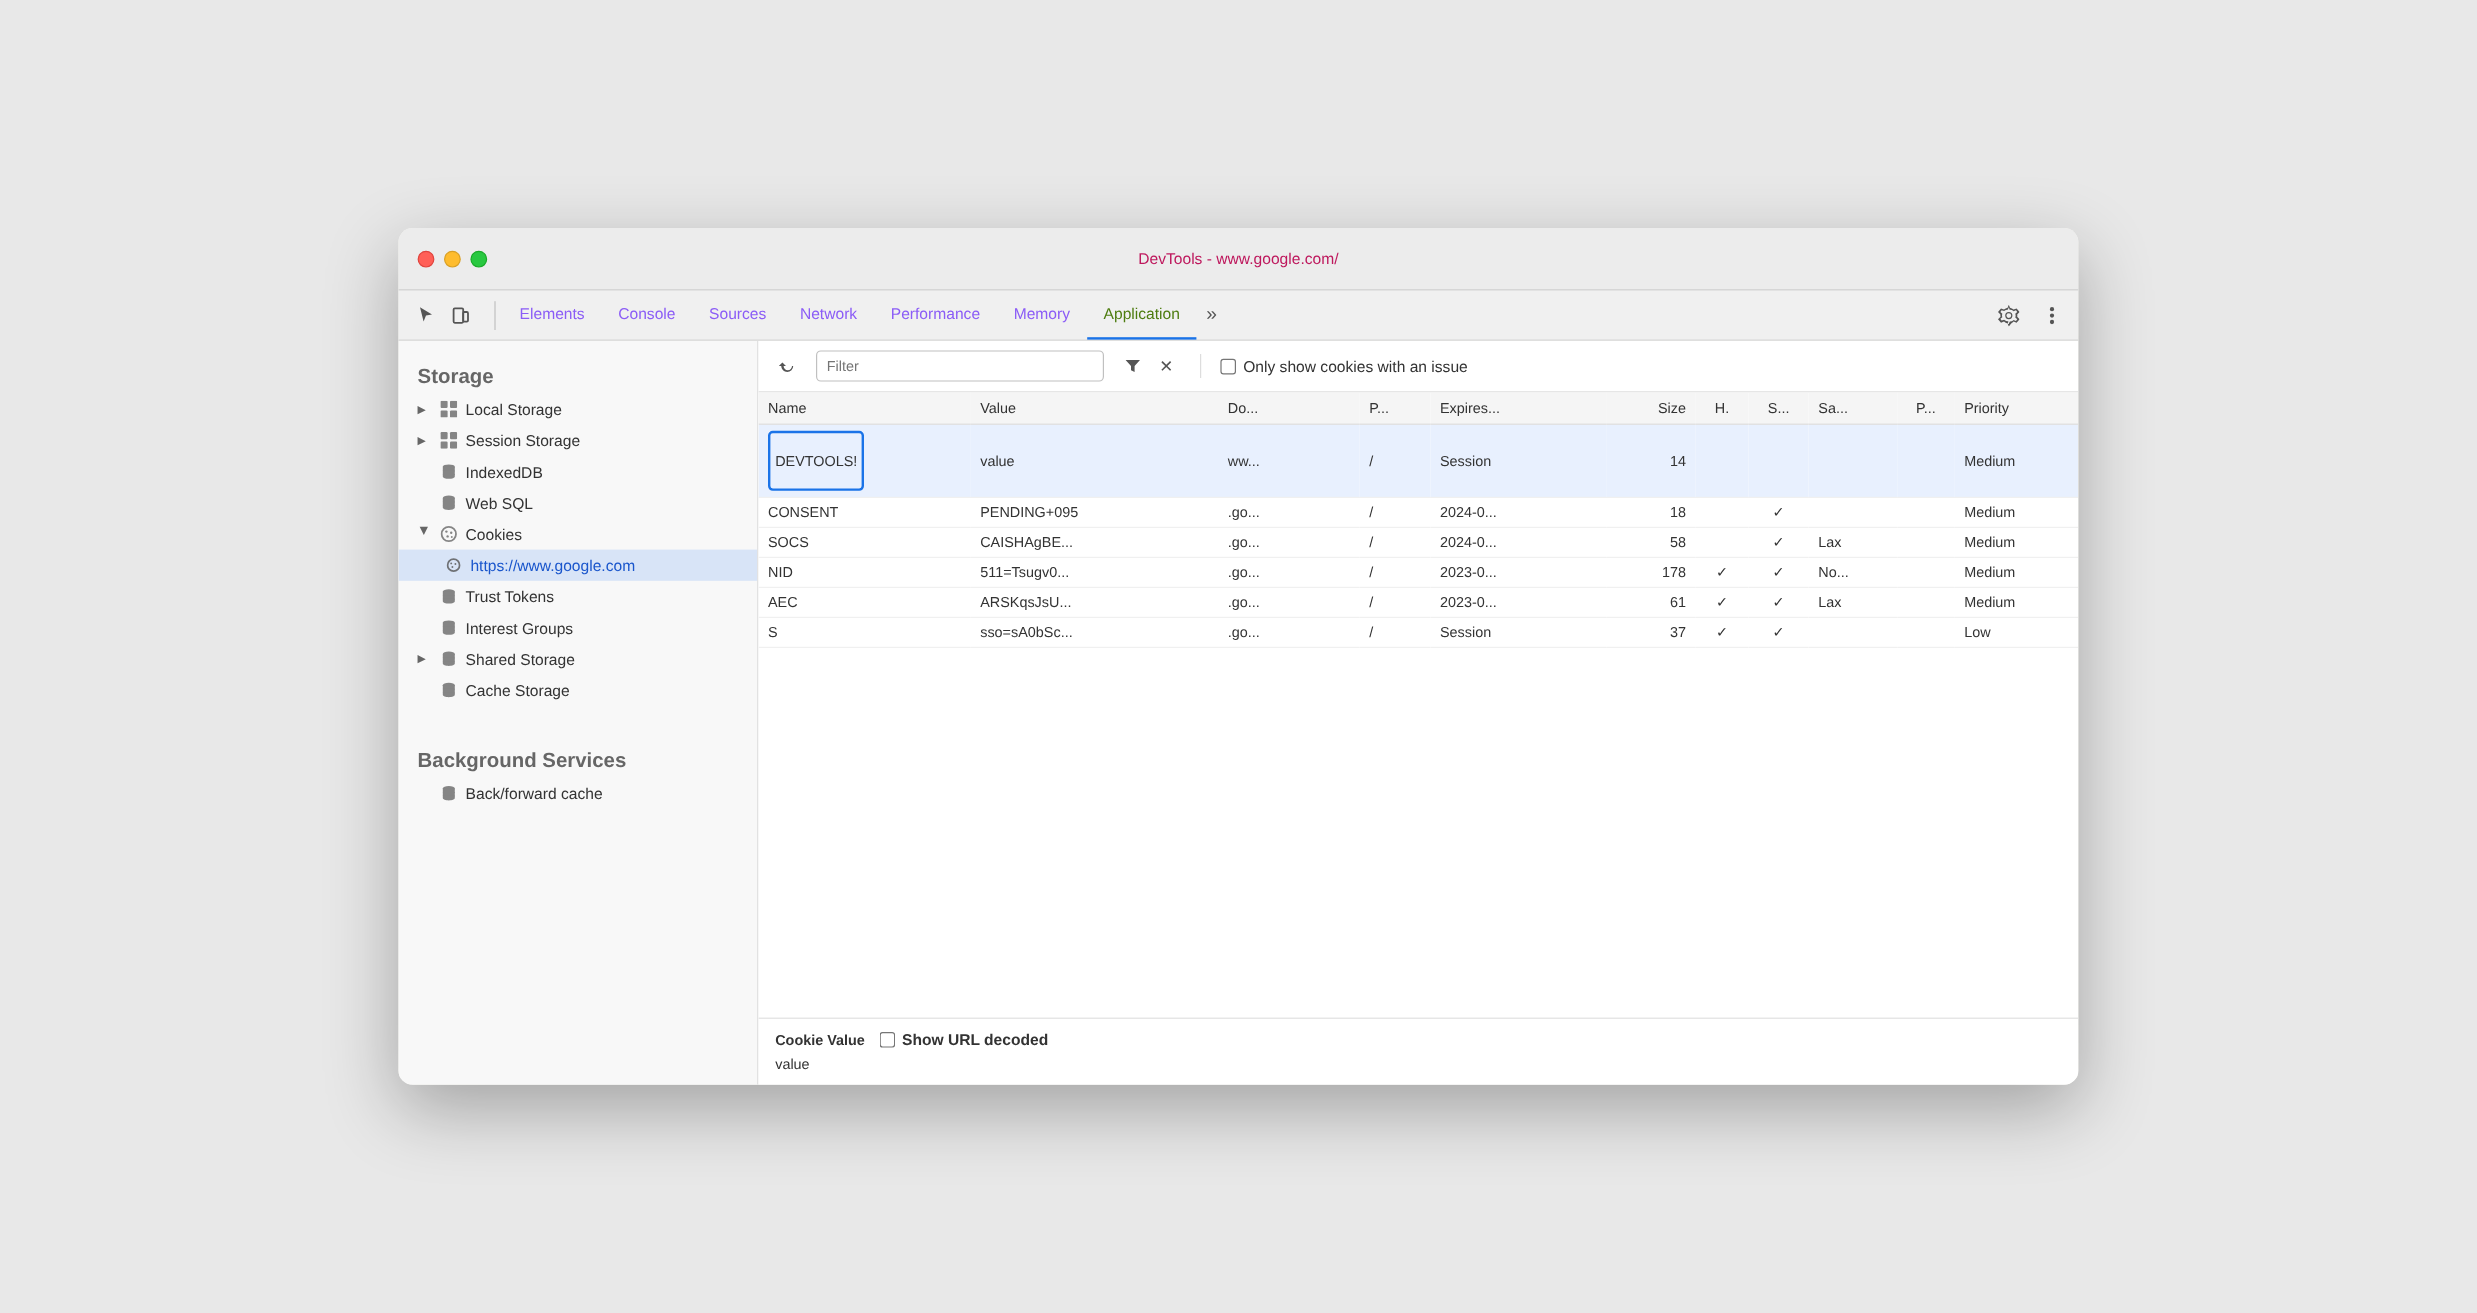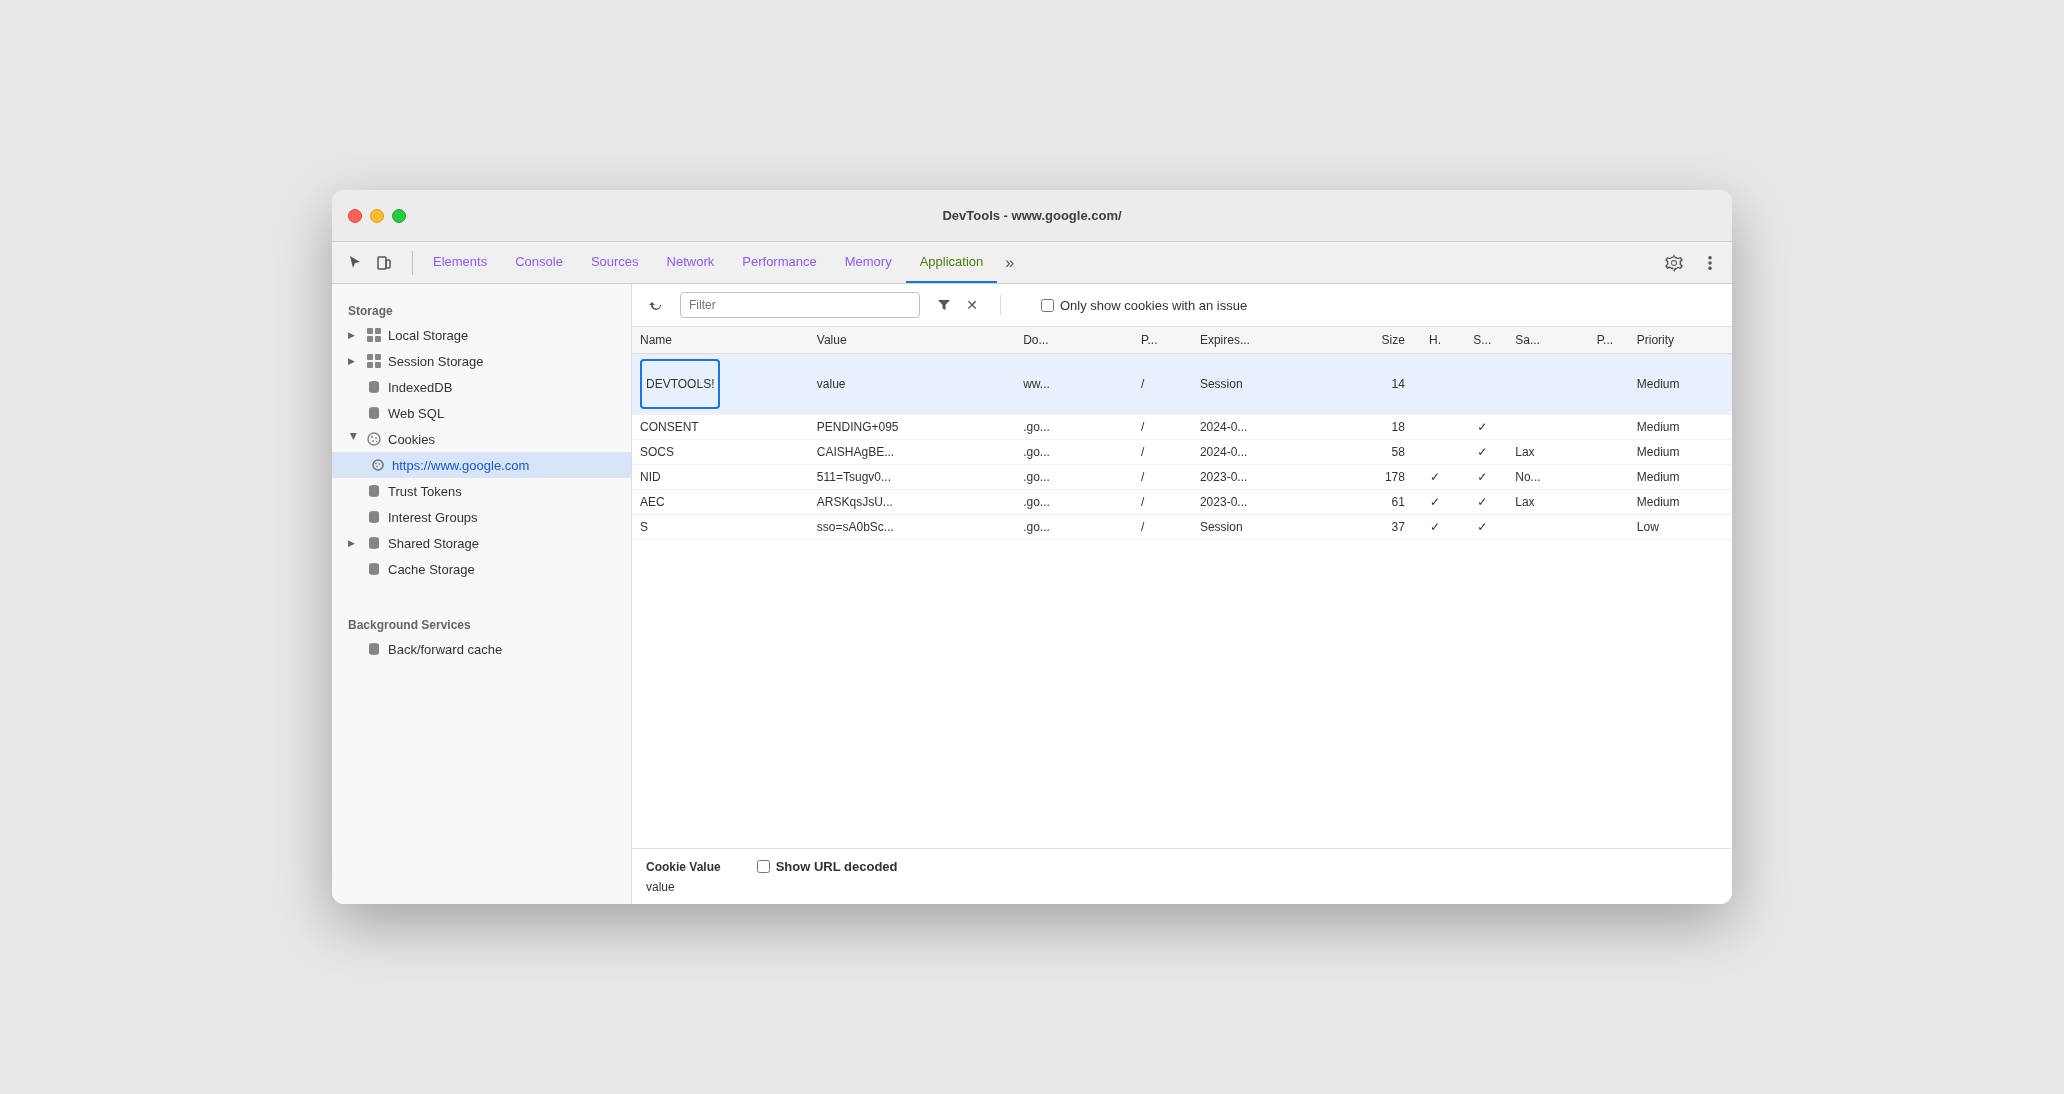--- a/index.html
+++ b/index.html
@@ -38,22 +38,22 @@
       width: 14px;
       height: 14px;
       border-radius: 50%;
       cursor: pointer;
     }
     .tl-red { background: #ff5f57; border: 1px solid #e0443e; }
     .tl-yellow { background: #febc2e; border: 1px solid #d9a025; }
     .tl-green { background: #28c840; border: 1px solid #1aab29; }
     .window-title {
       font-size: 13px;
-      color: #404040;
-      font-weight: 700;
+      color: #be185d;
+      font-weight: 400;
     }
     .toolbar {
       background: #f0f0f0;
       border-bottom: 1px solid #d0d0d0;
       display: flex;
       align-items: center;
       padding: 0 8px;
       height: 42px;
       gap: 0;
     }
@@ -131,21 +131,21 @@
     .sidebar {
       width: 300px;
       min-width: 300px;
       background: #f8f8f8;
       border-right: 1px solid #ddd;
       overflow-y: auto;
       padding: 12px 0;
       font-size: 13px;
     }
     .sidebar-section-label {
-      font-size: 12px;
+      font-size: 17px;
       font-weight: 600;
       color: #666;
       padding: 8px 16px 4px 16px;
       text-transform: none;
       letter-spacing: 0;
     }
     .sidebar-item {
       display: flex;
       align-items: center;
       padding: 5px 16px;
@@ -227,21 +227,20 @@
       color: #555;
       font-size: 14px;
     }
     .filter-separator { width: 1px; height: 20px; background: #ddd; margin: 0 4px; }
     .checkbox-label {
       display: flex;
       gap: 6px;
       font-size: 13px;
       color: #333;
       cursor: pointer;
-      margin-left: 24px;
     }
     .cookie-table {
       flex: 1;
       overflow: auto;
     }
     table {
       width: 100%;
       border-collapse: collapse;
       font-size: 12px;
     }

